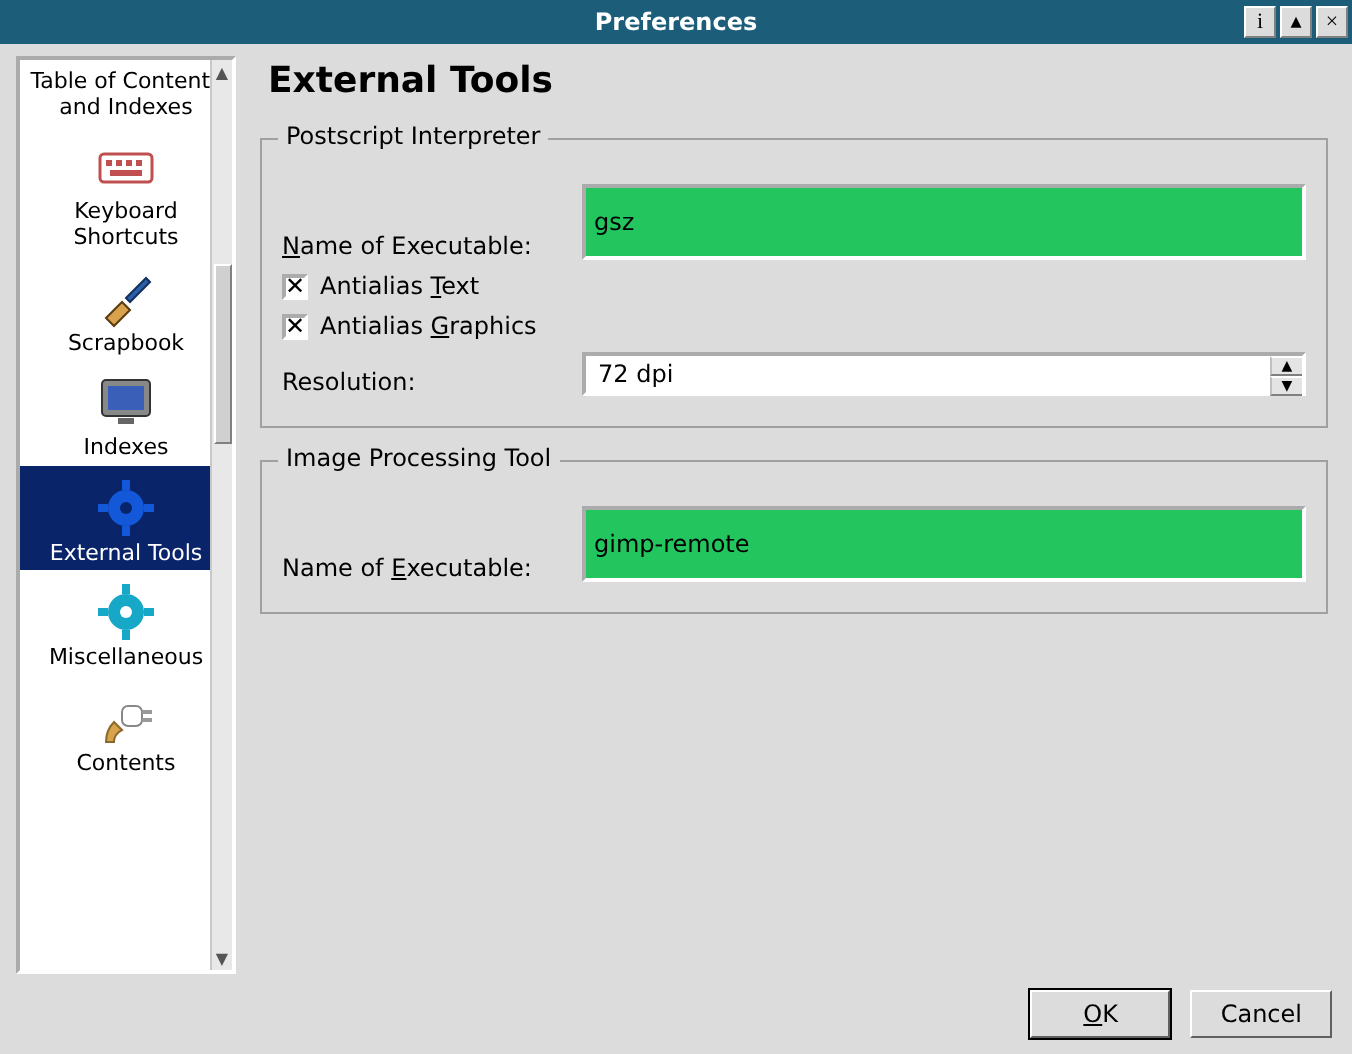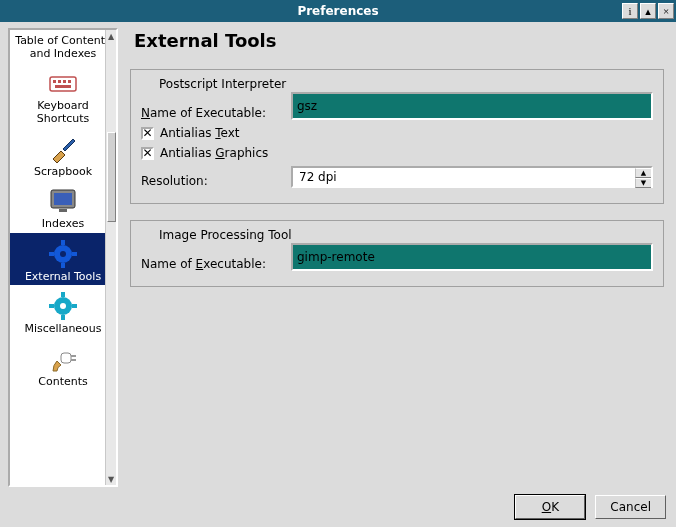--- a/index.html
+++ b/index.html
@@ -89,32 +89,32 @@
     position:relative;
     margin:10px 0 6px 0;
     padding:18px 10px 10px 10px;
   }
   .group::before {
     content:"";
     position:absolute; left:0; right:0; top:0;
     border-top:1px solid #a0a0a0;
   }
   .group .legend {
-    position:absolute; top:-8px; left:24px;
-    background:#dcdcdc; padding:0 4px; font-size:12px;margin-top:16px;
+    position:absolute; top:-8px; left:8px;
+    background:#dcdcdc; padding:0 4px; font-size:12px;
   }
 
   .row { display:flex; align-items:flex-end; margin:5px 0; }
   .lbl { width:150px; }
   .u { text-decoration:underline; }
 
   input.text {
-    flex:1; height:28px;
+    flex:1; height:38px;
     border:2px inset #fff;
-    background:#0f766e;
+    background:#22c55e;
     padding:0 4px; font-size:12px; font-family:inherit;
   }
 
   .chk { display:flex; align-items:center; gap:6px; margin:6px 0; }
   .chk-box {
     width:13px; height:13px; border:2px inset #fff; background:#fff;
     display:flex; align-items:center; justify-content:center;
     font-size:12px; line-height:1;
   }
 

